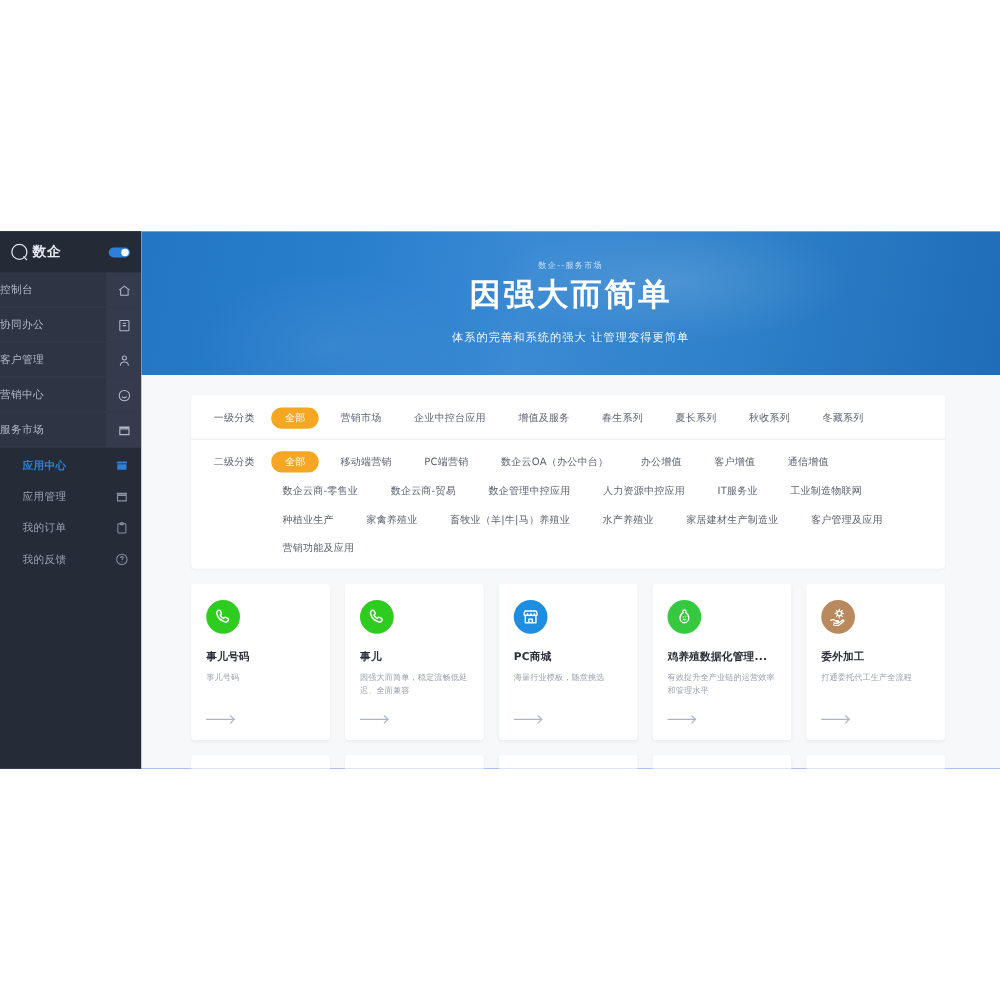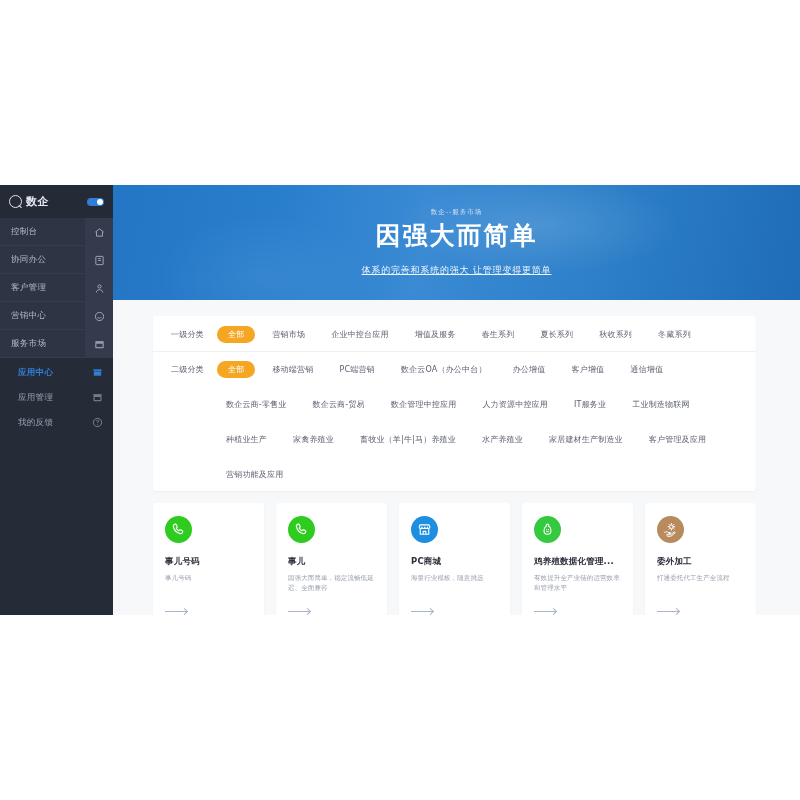--- a/index.html
+++ b/index.html
@@ -70,21 +70,20 @@
     background: #fff;
     border-radius: 50%;
     top: 1px; right: 1px;
   }
 
   .sb-main { background: #2f3445; }
   .sb-item {
     height: 28px;
     display: flex;
     align-items: center;
-    padding-left: 11px;
     position: relative;
     border-bottom: 1px solid #363b4d;
   }
   .sb-item .lbl {
     color: #b3b9c6;
     font-size: 8.5px;
     letter-spacing: .3px;
   }
   .sb-item .caret {
     margin-left: auto;
@@ -165,21 +164,20 @@
     font-weight: 700;
     letter-spacing: 2px;
     line-height: 1.15;
   }
   .hero-sub {
     position: relative;
     color: rgba(255,255,255,.93);
     font-size: 9px;
     letter-spacing: .8px;
     margin-top: 14px;
-    text-decoration: underline;
   }
 
   .content { padding: 16px 44px 0 40px; }
 
   .filter-card {
     background: #fff;
     border-radius: 3px;
     padding: 10px 0 8px 0;
     box-shadow: 0 1px 2px rgba(20,40,80,.05);
   }
@@ -195,21 +193,21 @@
     color: #55596a;
     font-size: 8px;
     padding-top: 3px;
     letter-spacing: .2px;
   }
   .filter-tags {
     flex: 1 1 auto;
     display: flex;
     flex-wrap: wrap;
     align-items: center;
-    row-gap: 18px;
+    row-gap: 6px;
   }
   .tag {
     font-size: 8px;
     color: #5d6272;
     padding: 3px 9px;
     margin-right: 8px;
     border-radius: 9px;
     letter-spacing: .2px;
     white-space: nowrap;
   }
@@ -377,20 +375,29 @@
       <div class="sb-subitem">
         <span class="lbl">应用管理</span>
         <span class="icon-box">
           <svg viewBox="0 0 24 24" fill="#8a91a1">
               <path d="M3 5h18v3.2H3z"></path>
               <path d="M4.4 9.6h15.2V19H4.4z" fill="none" stroke="#8a91a1" stroke-width="2"></path>
             </svg>
         </span>
       </div>
 
+      <div class="sb-subitem">
+        <span class="lbl">我的订单</span>
+        <span class="icon-box">
+          <svg viewBox="0 0 24 24" fill="none" stroke="#8a91a1" stroke-width="1.8">
+              <rect x="5" y="4.5" width="14" height="16" rx="1.6"></rect>
+              <rect x="9" y="2.5" width="6" height="3.4" rx="1"></rect>
+            </svg>
+        </span>
+      </div>
 
       <div class="sb-subitem">
         <span class="lbl">我的反馈</span>
         <span class="icon-box">
           <svg viewBox="0 0 24 24" fill="none" stroke="#8a91a1" stroke-width="1.8">
               <circle cx="12" cy="12" r="9"></circle>
               <path d="M9.6 9.4c.2-1.4 1.3-2.2 2.5-2.2 1.4 0 2.4.9 2.4 2.1 0 1.8-2.3 1.9-2.3 3.6"></path>
               <circle cx="12.1" cy="16.4" r=".9" fill="#8a91a1" stroke="none"></circle>
             </svg>
         </span>

